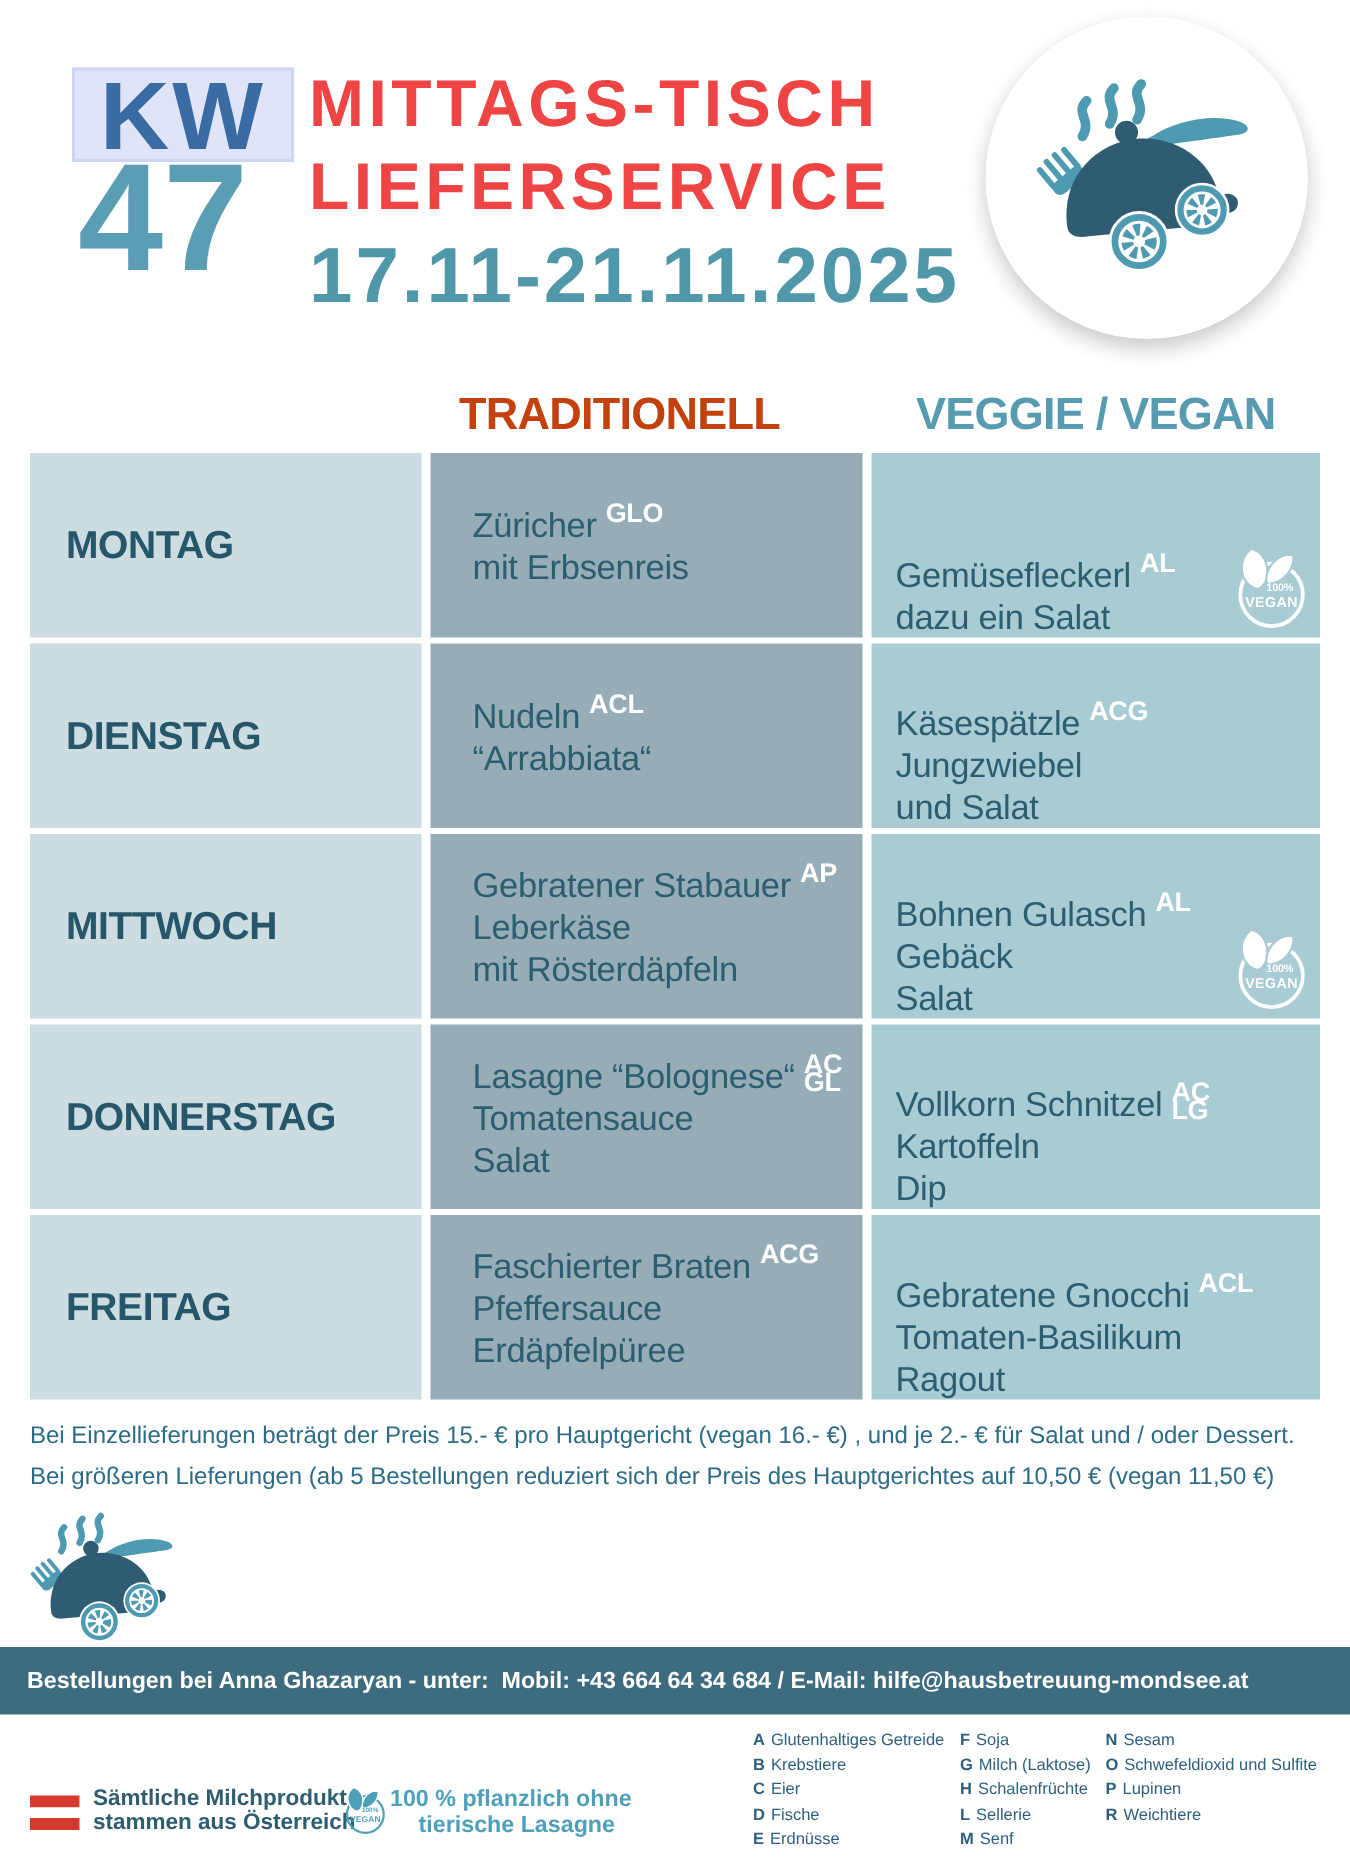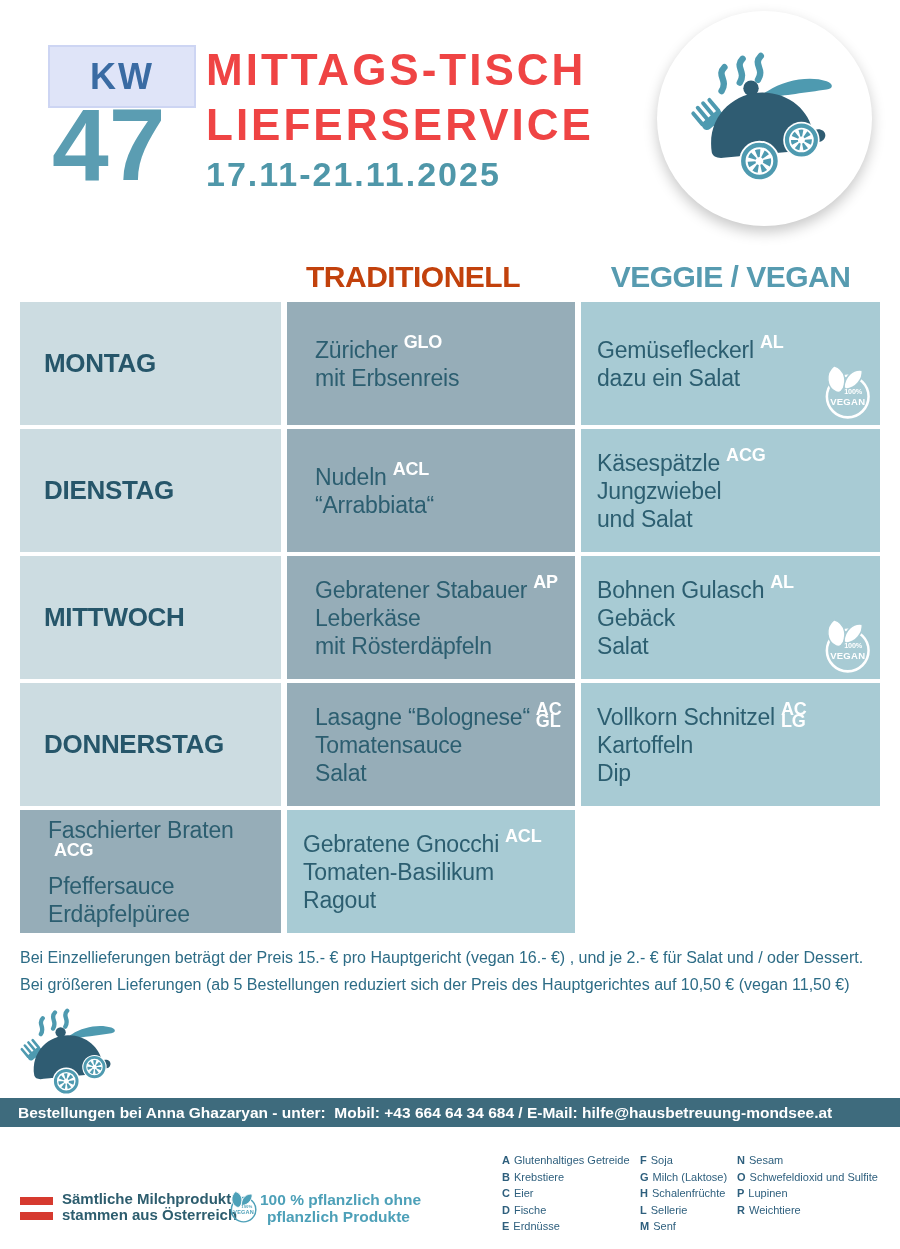--- a/index.html
+++ b/index.html
@@ -8,28 +8,28 @@
     position:relative; width:900px; height:1249px; background:#ffffff;
     font-family:"Liberation Sans", sans-serif; overflow:hidden; margin:0 auto;
   }
 
   
   .kw-box{
     position:absolute; left:48px; top:45px; width:148px; height:63px;
     background:#dfe4f8; border:2px solid #cdd5f3;
     display:flex; align-items:center; justify-content:center;
   }
-  .kw-text{ font-size:36px; font-weight:bold; color:#3a6ba3; letter-spacing:2px; line-height:1;text-align:right; }
+  .kw-text{ font-size:64px; font-weight:bold; color:#3a6ba3; letter-spacing:2px; line-height:1;text-align:right; }
   .week-number{
     position:absolute; left:52px; top:94px; font-size:102px; font-weight:bold;
     color:#5b9db2; line-height:1;
   }
   .titles{ position:absolute; left:206px; top:42px; }
   .title-line{ font-size:44px; font-weight:bold; color:#ef4444; letter-spacing:3px; line-height:1.26; white-space:nowrap; }
-  .date-line{ font-size:34px; font-weight:bold; color:#4f97a9; letter-spacing:2px; line-height:1.1; margin-top:3px; white-space:nowrap; }
+  .date-line{ font-size:52px; font-weight:bold; color:#4f97a9; letter-spacing:2px; line-height:1.1; margin-top:3px; white-space:nowrap; }
 
   .logo-circle{
     position:absolute; left:657px; top:11px; width:215px; height:215px;
     background:#ffffff; border-radius:50%;
     box-shadow:0 6px 14px rgba(0,0,0,.22);
     display:flex; align-items:center; justify-content:center;
   }
   .logo-circle svg{ width:168px; height:140px; }
 
   
@@ -51,21 +51,21 @@
   .cell.day{
     background:#ccdce1; align-items:center; padding-left:24px;
     font-size:26px; font-weight:bold; color:#26566a; letter-spacing:-0.3px;
   }
   .cell.dish{
     flex-direction:column; justify-content:center;
     padding-left:16px; padding-right:6px;
     font-size:23px; color:#2c5e70; line-height:28px; letter-spacing:-0.2px;
   }
   .cell.trad{ background:#96adb8;padding-left:28px; }
-  .cell.veg{ background:#a8cbd4; position:relative; }
+  .cell.veg{ background:#a8cbd4; position:relative;justify-content:flex-end; }
   .sups{
     display:inline-block; vertical-align:top; margin-left:6px;
     font-size:18px; line-height:12px; font-weight:bold; color:#ffffff;
   }
   .sups span{ display:block; }
 
   .badge{ position:absolute; right:6px; bottom:4px; width:58px; height:58px; color:#ffffff; }
   .badge.on-veg{ --badge-bg:#a8cbd4; }
   .badge svg, .badge-small svg{ width:100%; height:100%; }
 
@@ -73,21 +73,21 @@
   .pricing{
     position:absolute; left:20px; top:944px; width:866px;
     font-size:16px; line-height:27px; color:#2d6c86;
   }
 
   
   .footer-logo{ position:absolute; left:12px; top:1006px; width:116px; height:94px; }
   .footer-logo svg{ width:100%; height:100%; }
 
   .contact-bar{
-    position:absolute; left:0; top:1098px; width:900px; height:29px;
+    position:absolute; left:0; top:1098px; width:900px; height:45px;
     background:#3e6b7d; color:#ffffff; font-weight:bold; font-size:15.5px;
     display:flex; align-items:center; padding-left:18px; white-space:pre;
   }
 
   .legend{ position:absolute; top:1152px; left:0; width:900px; font-size:11px; color:#2e5f7d; }
   .legend-col{ position:absolute; top:0; }
   .legend-col.c1{ left:502px; }
   .legend-col.c2{ left:640px; }
   .legend-col.c3{ left:737px; }
   .legend-line{ line-height:16.5px; white-space:nowrap; }
@@ -236,20 +236,23 @@
       <div><span>Lasagne “Bolognese“</span><span class="sups"><span>AC</span><span>GL</span></span></div>
       <div>Tomatensauce</div>
       <div>Salat</div>
     </div>
     <div class="cell dish veg">
       <div><span>Vollkorn Schnitzel</span><span class="sups"><span>AC</span><span>LG</span></span></div>
       <div>Kartoffeln</div>
       <div>Dip</div>
     </div>
 
+    <div class="cell day">
+        <span>FREITAG</span>
+      </div>
     <div class="cell dish trad">
       <div><span>Faschierter Braten</span><span class="sups"><span>ACG</span><span></span></span></div>
       <div>Pfeffersauce</div>
       <div>Erdäpfelpüree</div>
     </div>
     <div class="cell dish veg">
       <div><span>Gebratene Gnocchi</span><span class="sups"><span>ACL</span><span></span></span></div>
       <div>Tomaten-Basilikum</div>
       <div>Ragout</div>
     </div>
@@ -300,16 +303,16 @@
   </div>
   <div class="milk-note">
     <div>Sämtliche Milchprodukte</div>
     <div>stammen aus Österreich</div>
   </div>
   <div class="badge-small"><svg>
         <use href="#vegan-badge"></use>
       </svg></div>
   <div class="vegan-note">
     <div>100 % pflanzlich ohne</div>
-    <div>pflanzlich Produkte</div>
+    <div>tierische Lasagne</div>
   </div>
 
 </div>
 
 </body></html>

